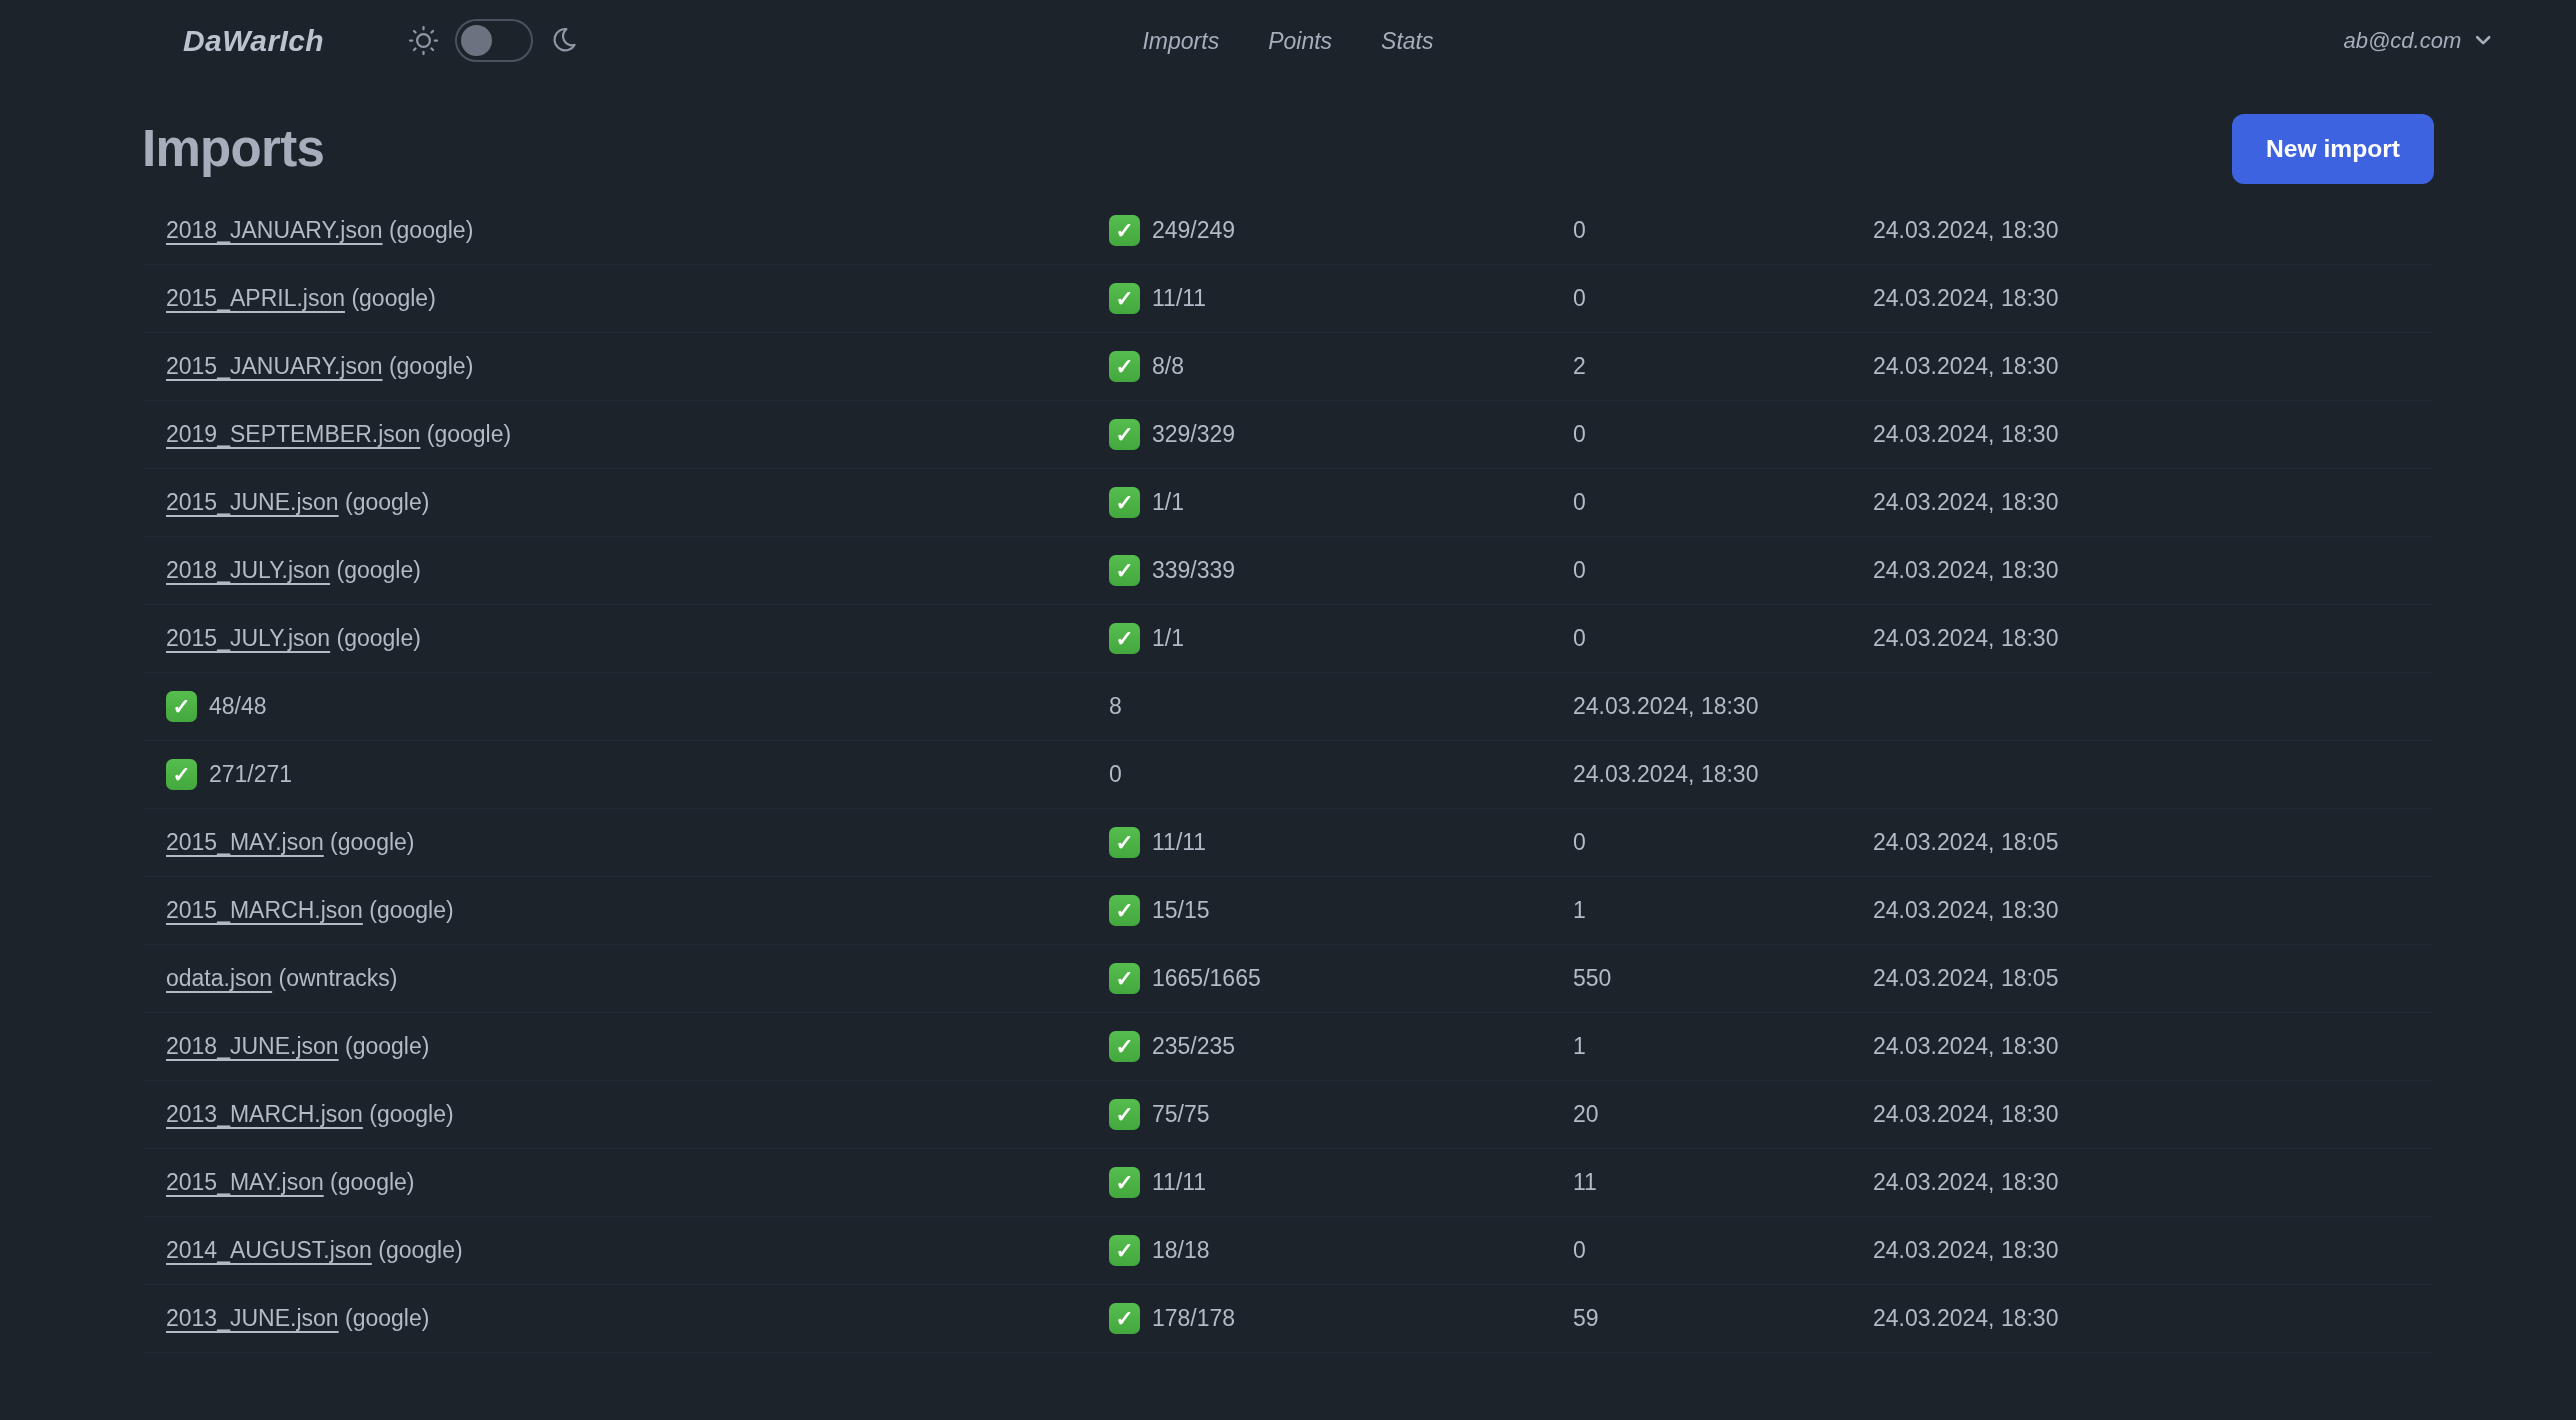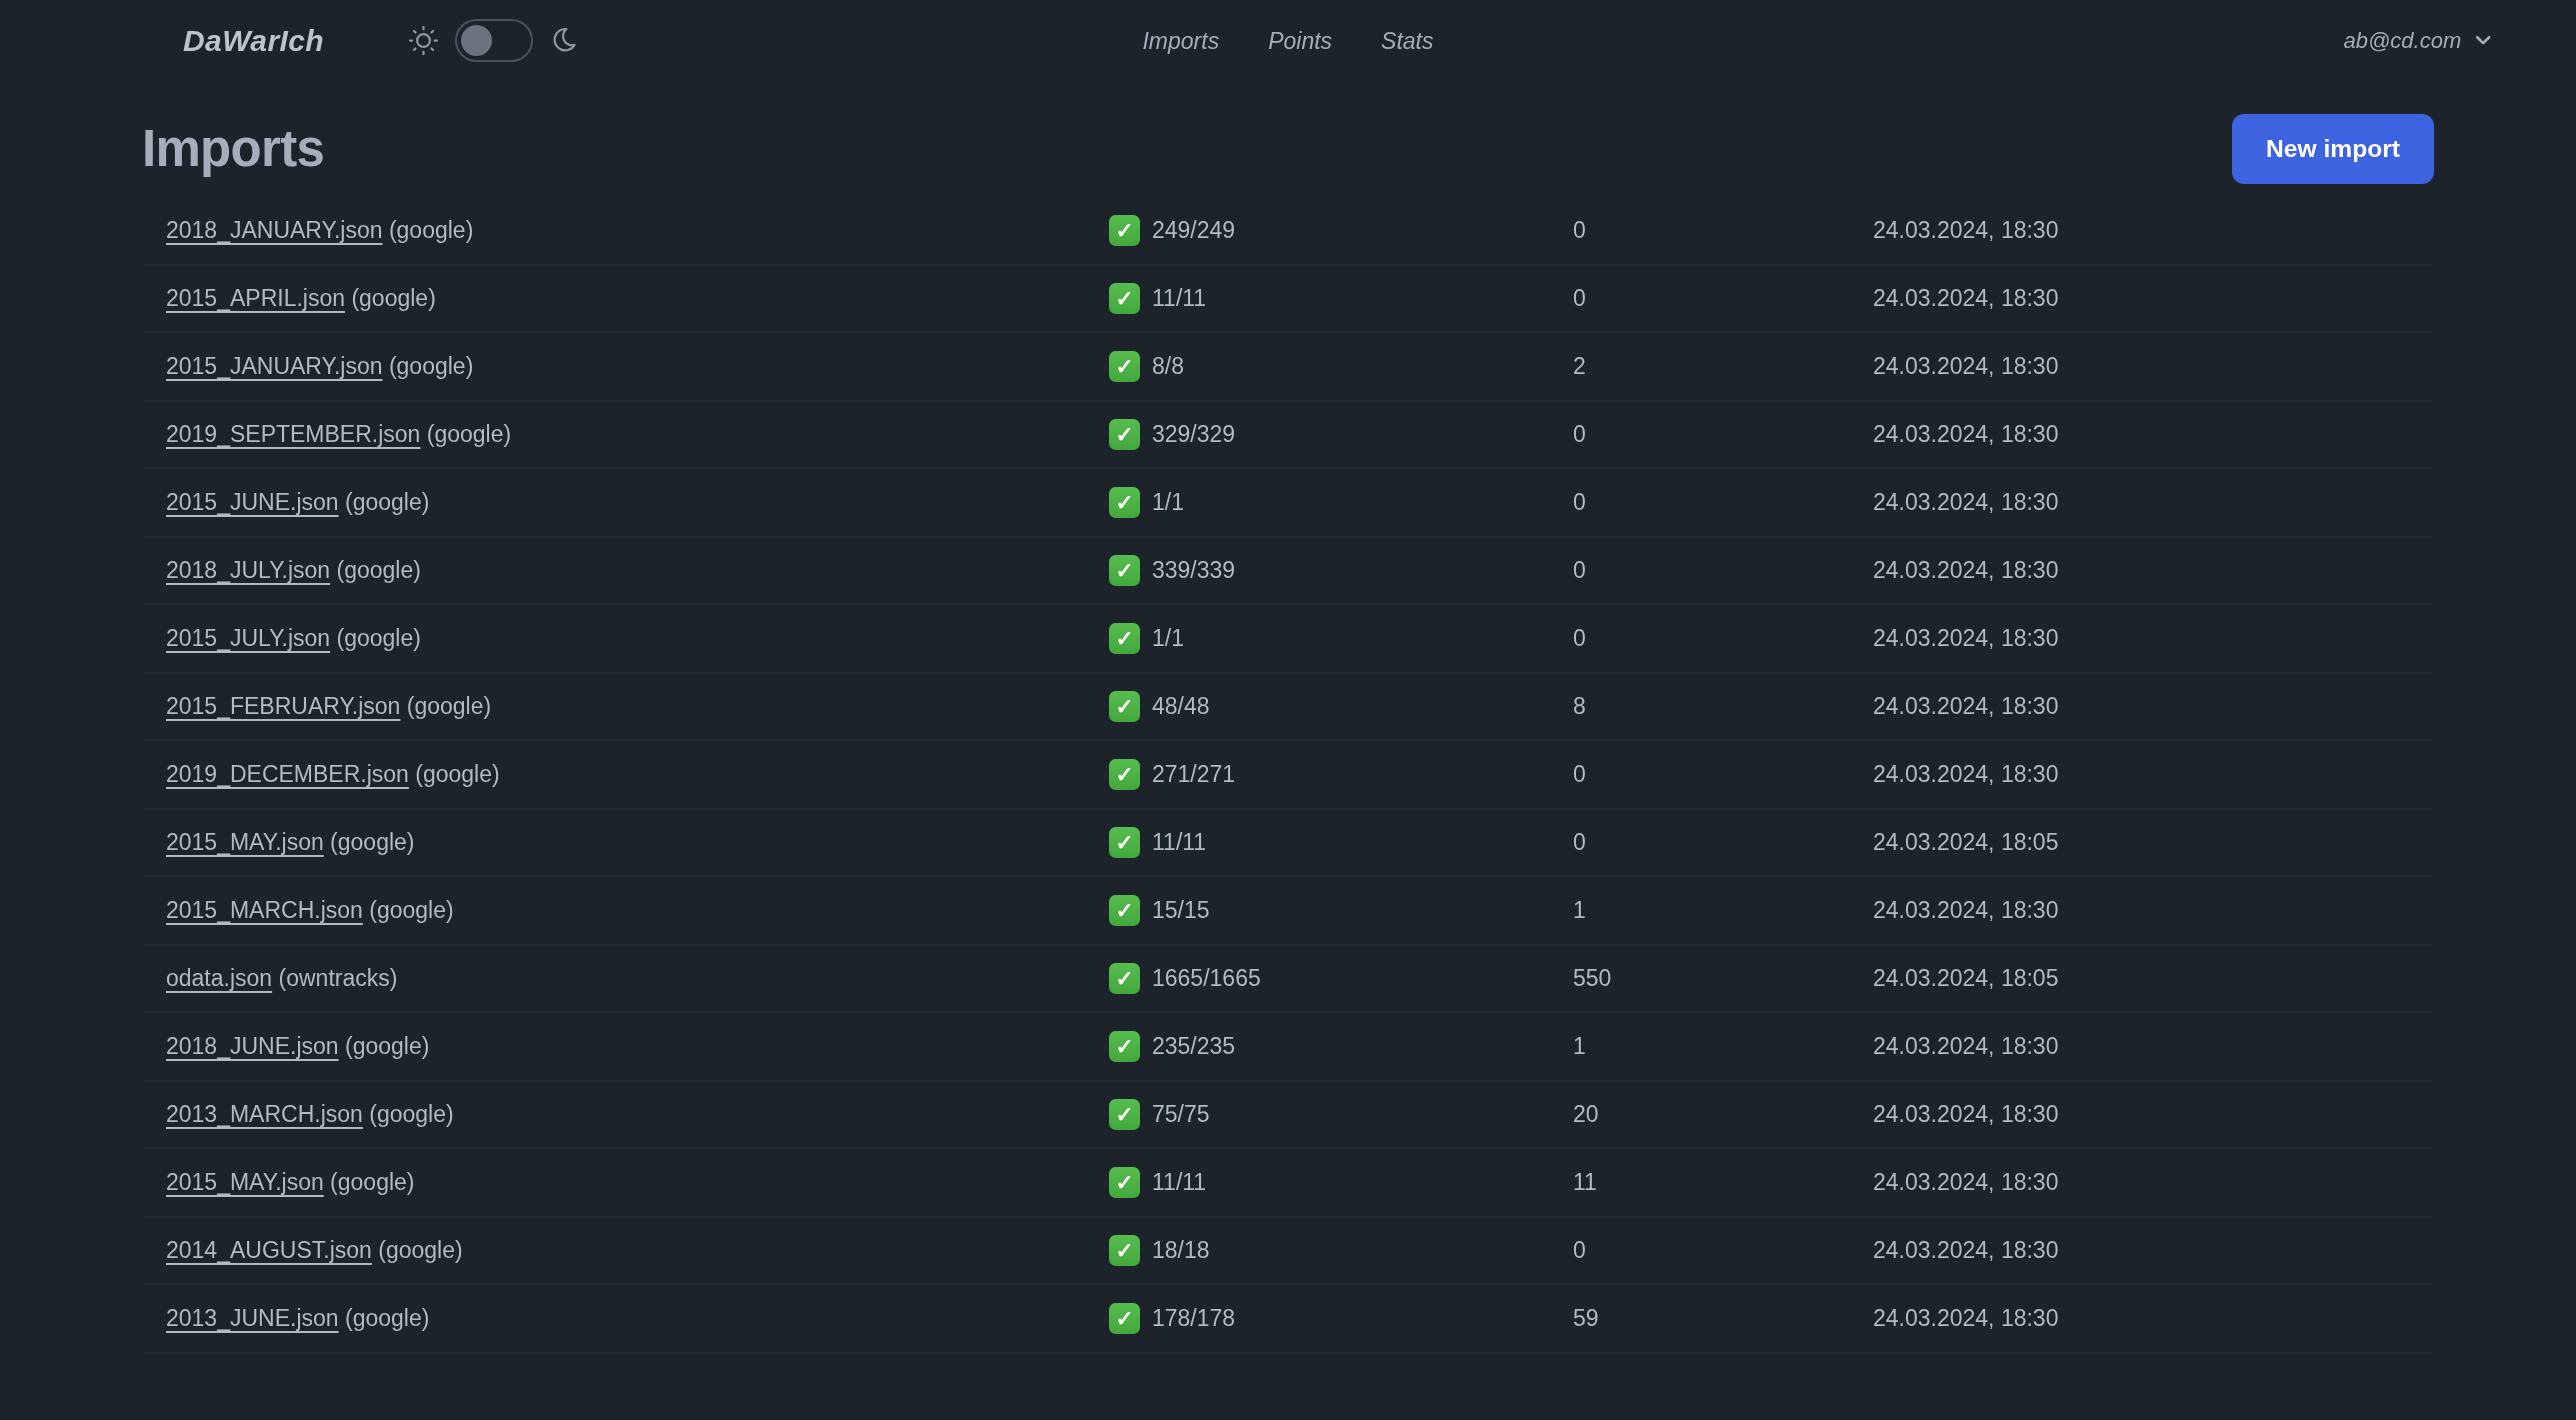--- a/index.html
+++ b/index.html
@@ -155,30 +155,28 @@
         <div class="trow">
           <div class="cell"><a class="file-link">2015_JULY.json</a><span class="src"> (google)</span></div>
           <div class="cell proc">
             <span class="check">✓</span>
             <span>1/1</span>
           </div>
           <div class="cell">0</div>
           <div class="cell">24.03.2024, 18:30</div>
         </div>
         <div class="trow">
-          <div class="cell"><a class="file-link">2015_FEBRUARY.json</a><span class="src"> (google)</span></div>
           <div class="cell proc">
             <span class="check">✓</span>
             <span>48/48</span>
           </div>
           <div class="cell">8</div>
           <div class="cell">24.03.2024, 18:30</div>
         </div>
         <div class="trow">
-          <div class="cell"><a class="file-link">2019_DECEMBER.json</a><span class="src"> (google)</span></div>
           <div class="cell proc">
             <span class="check">✓</span>
             <span>271/271</span>
           </div>
           <div class="cell">0</div>
           <div class="cell">24.03.2024, 18:30</div>
         </div>
         <div class="trow">
           <div class="cell"><a class="file-link">2015_MAY.json</a><span class="src"> (google)</span></div>
           <div class="cell proc">

